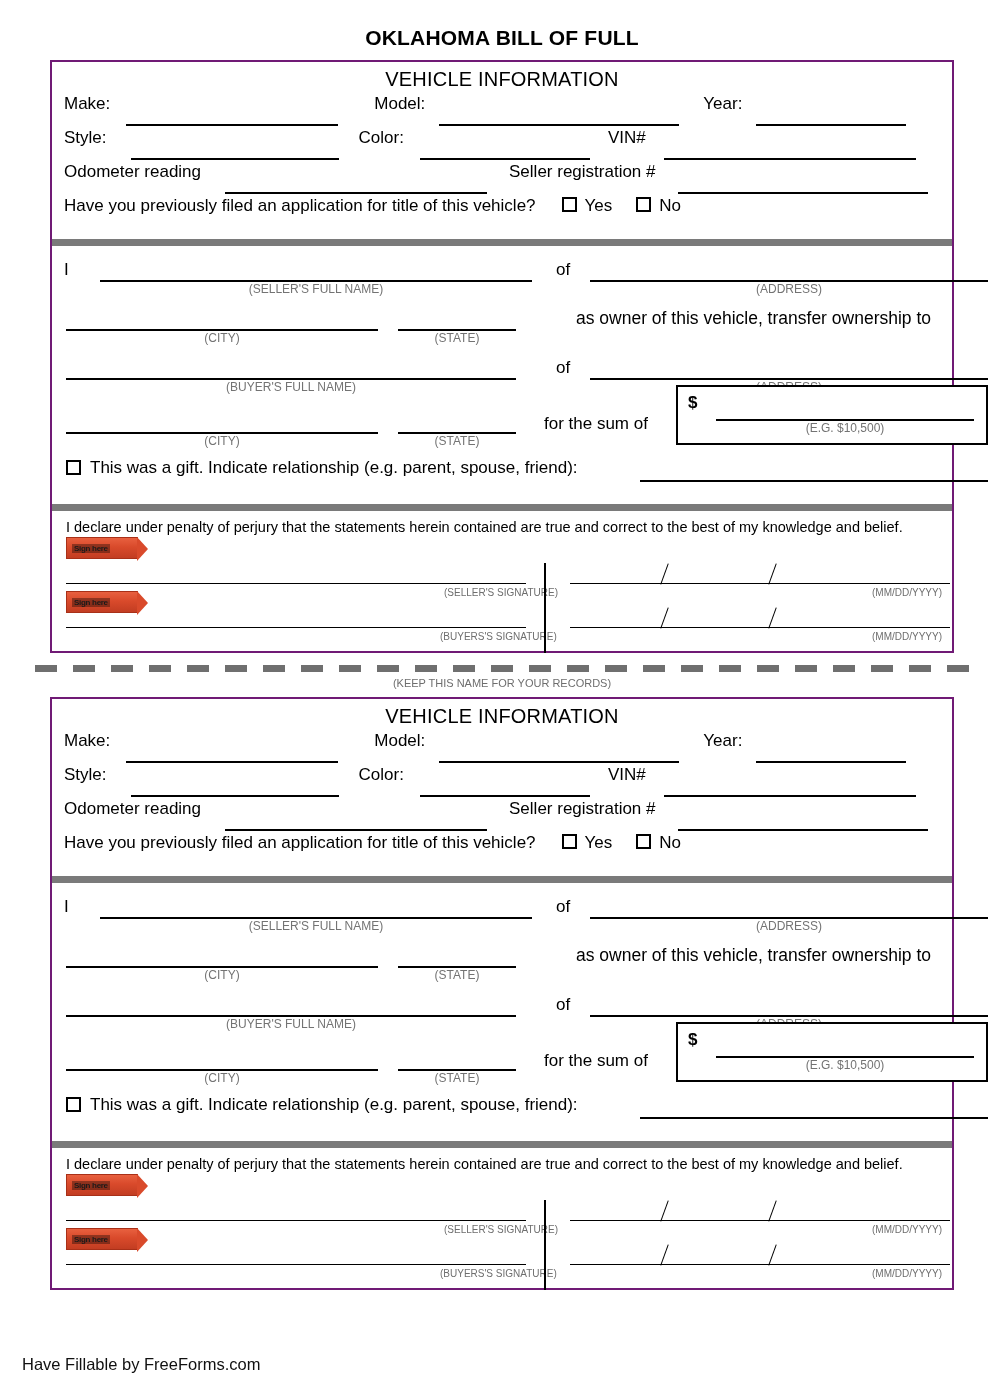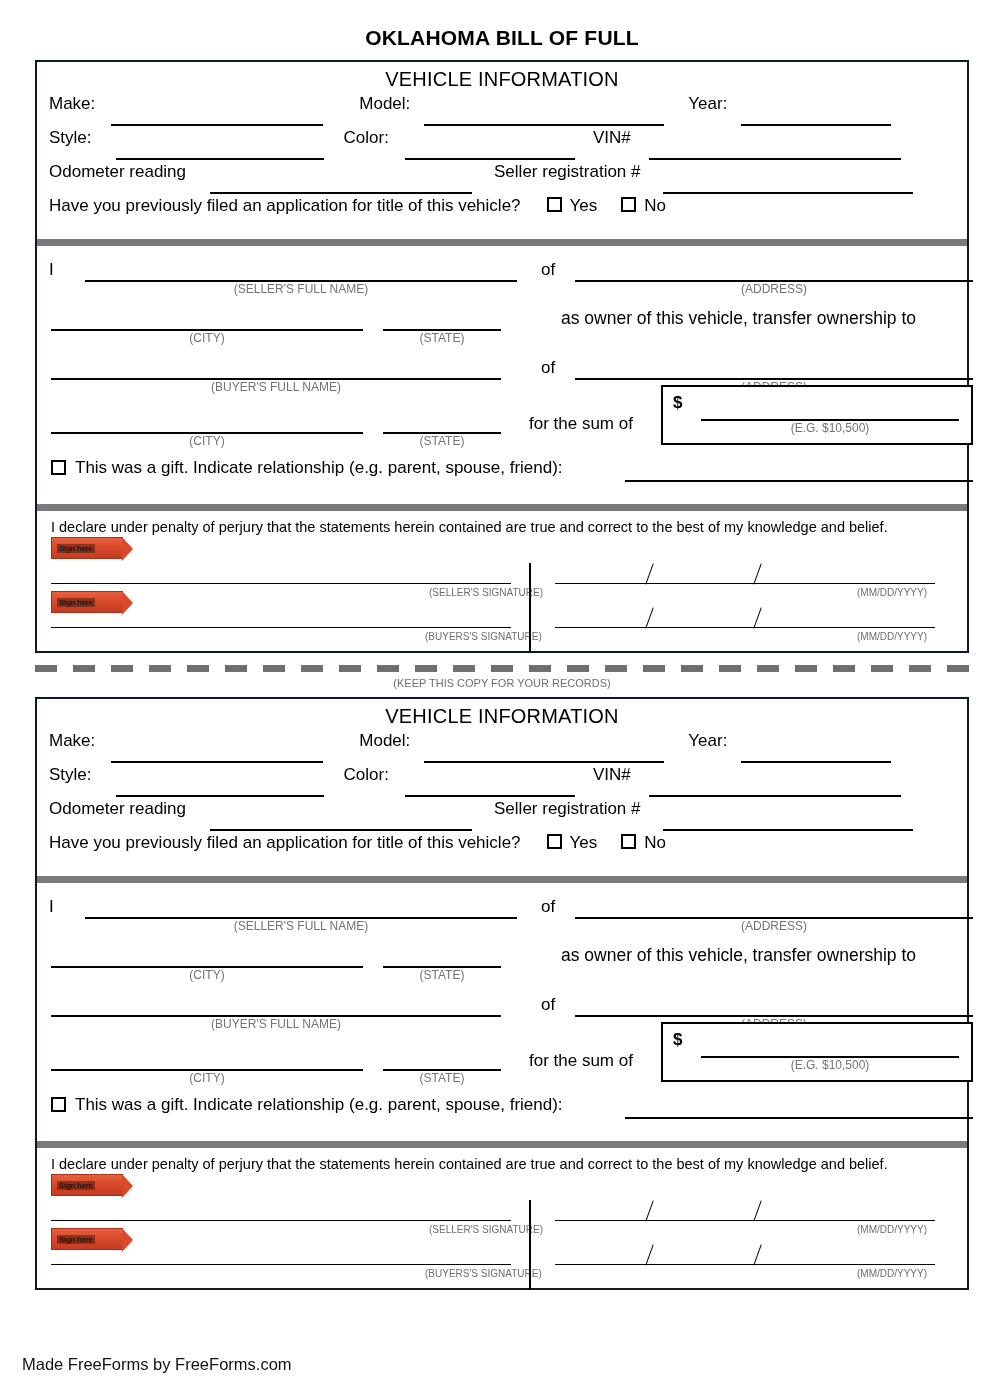--- a/index.html
+++ b/index.html
@@ -21,22 +21,22 @@
     font-size: 21px;
     font-weight: bold;
     letter-spacing: 0.2px;
     padding-top: 26px;
     padding-bottom: 10px;
   }
 
   
   .copy {
     position: relative;
-    margin: 0 35px;
-    border: 2px solid #0f172a;
+    margin: 0 50px;
+    border: 2px solid #701a75;
     background: #fff;
   }
 
   .section-title {
     text-align: center;
     font-size: 20px;
     padding: 6px 0 4px 0;
     letter-spacing: 0.2px;
   }
 
@@ -347,21 +347,21 @@
 
     <span class="sig-rule" style="left:518px; top:116px; width:380px"></span>
     <span class="slash" style="left:612px; top:96px"></span>
     <span class="slash" style="left:720px; top:96px"></span>
     <span class="sig-cap" style="left:820px; top:120px">(MM/DD/YYYY)</span>
   </div>
 </div>
 
 <div class="sep-wrap">
   <div class="dashed"></div>
-  <div class="sep-cap">(KEEP THIS COPY FOR YOUR RECORDS)</div>
+  <div class="sep-cap">(KEEP THIS NAME FOR YOUR RECORDS)</div>
 </div>
 
 <div class="copy">
 
   <div class="section-title">VEHICLE INFORMATION</div>
 
   <div class="vinfo">
 
     <div class="row">
       <span class="lbl">Make:</span>
@@ -482,13 +482,13 @@
     <span class="slash" style="left:720px; top:52px"></span>
     <span class="sig-cap" style="left:820px; top:76px">(MM/DD/YYYY)</span>
 
     <span class="sig-rule" style="left:518px; top:116px; width:380px"></span>
     <span class="slash" style="left:612px; top:96px"></span>
     <span class="slash" style="left:720px; top:96px"></span>
     <span class="sig-cap" style="left:820px; top:120px">(MM/DD/YYYY)</span>
   </div>
 </div>
 
-<div class="footer">Made FreeForms by FreeForms.com</div>
+<div class="footer">Have Fillable by FreeForms.com</div>
 
 </body></html>

